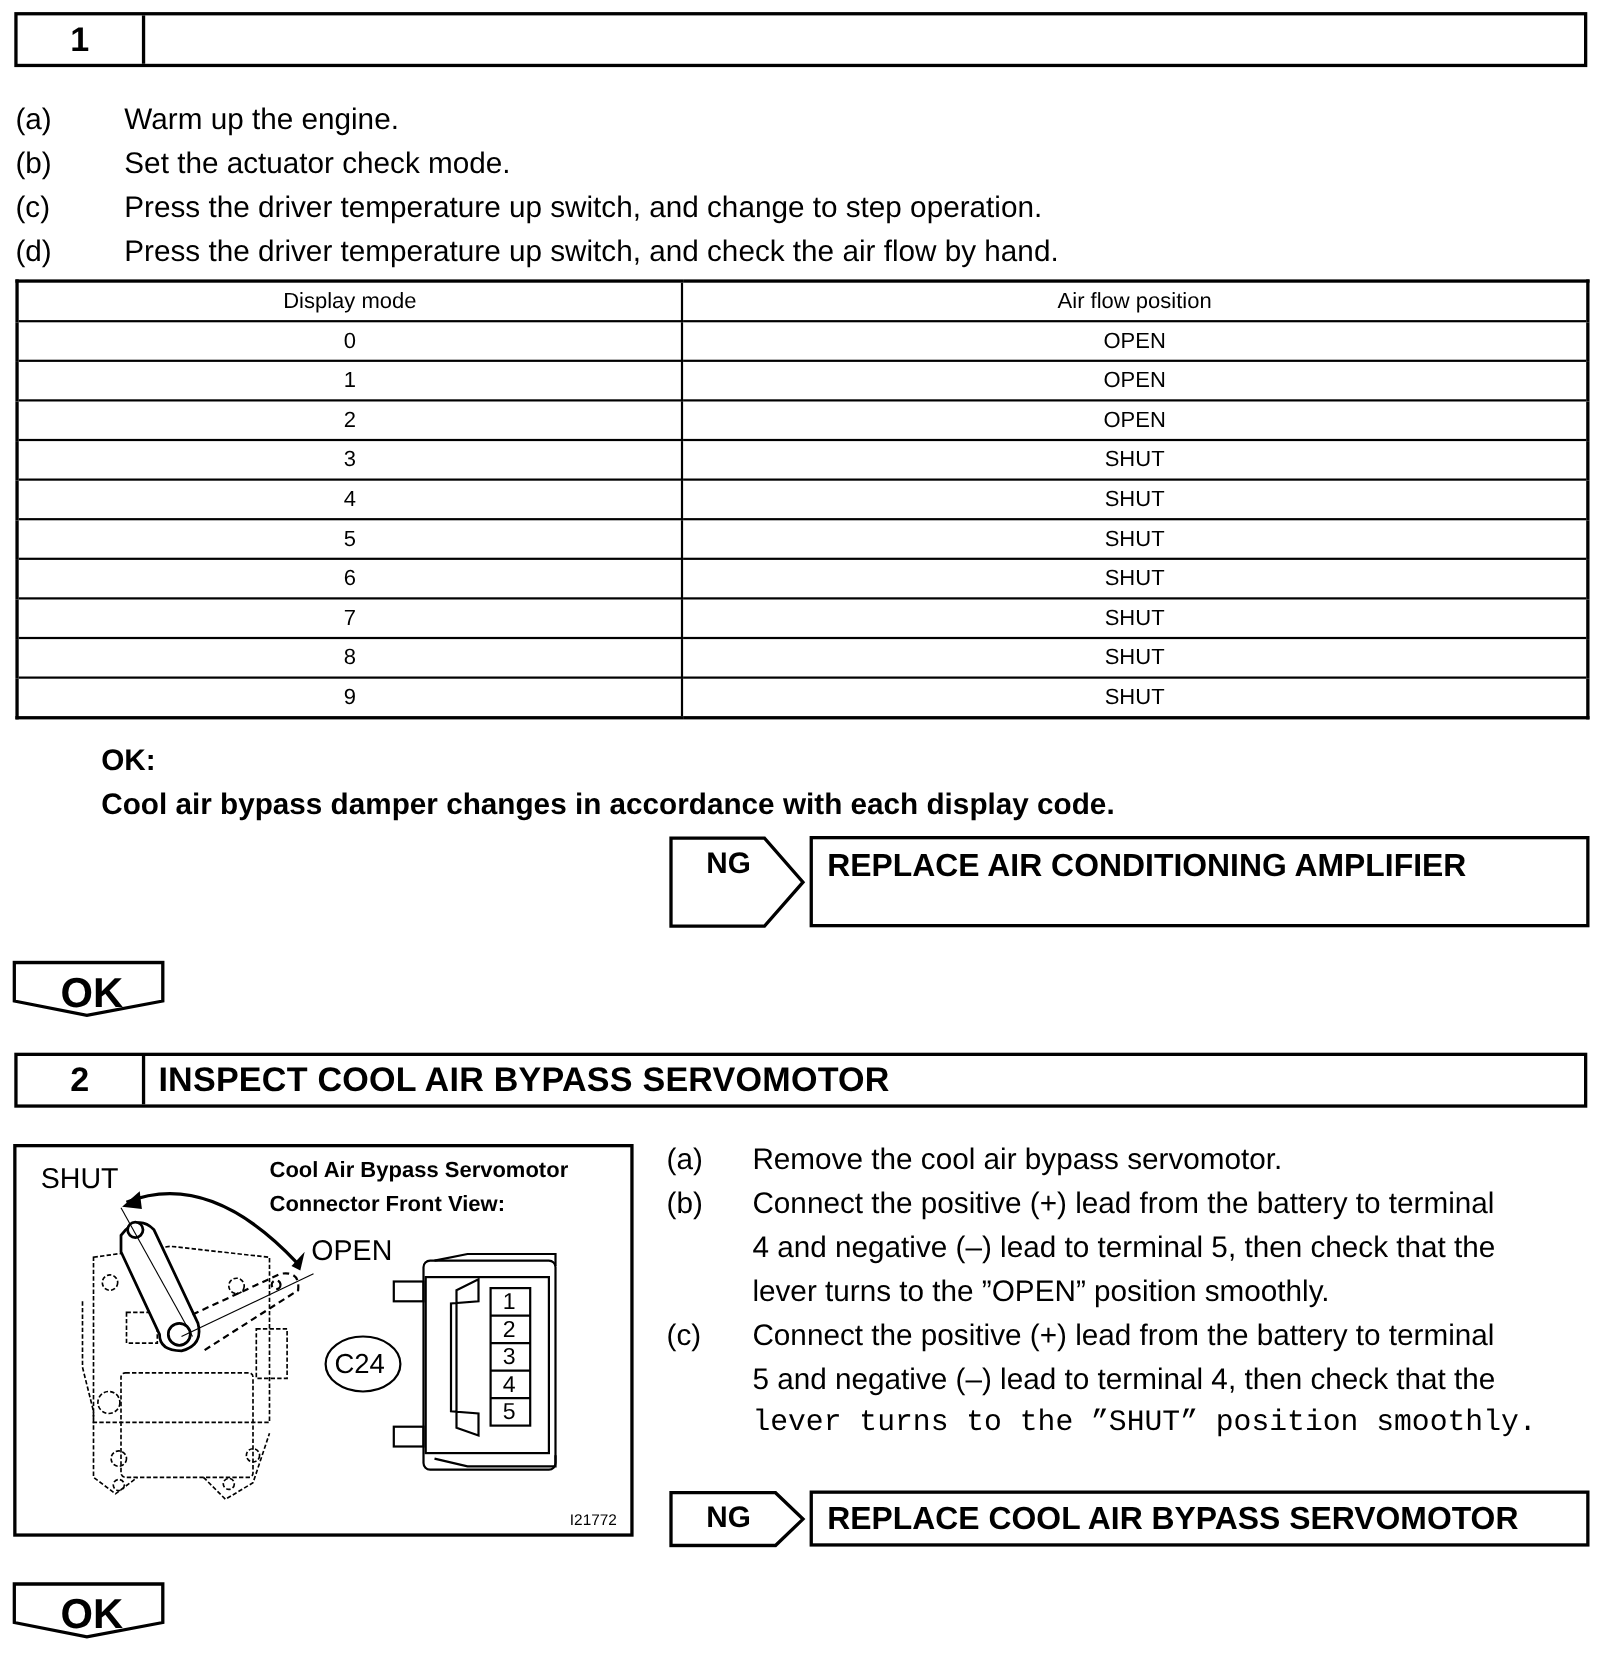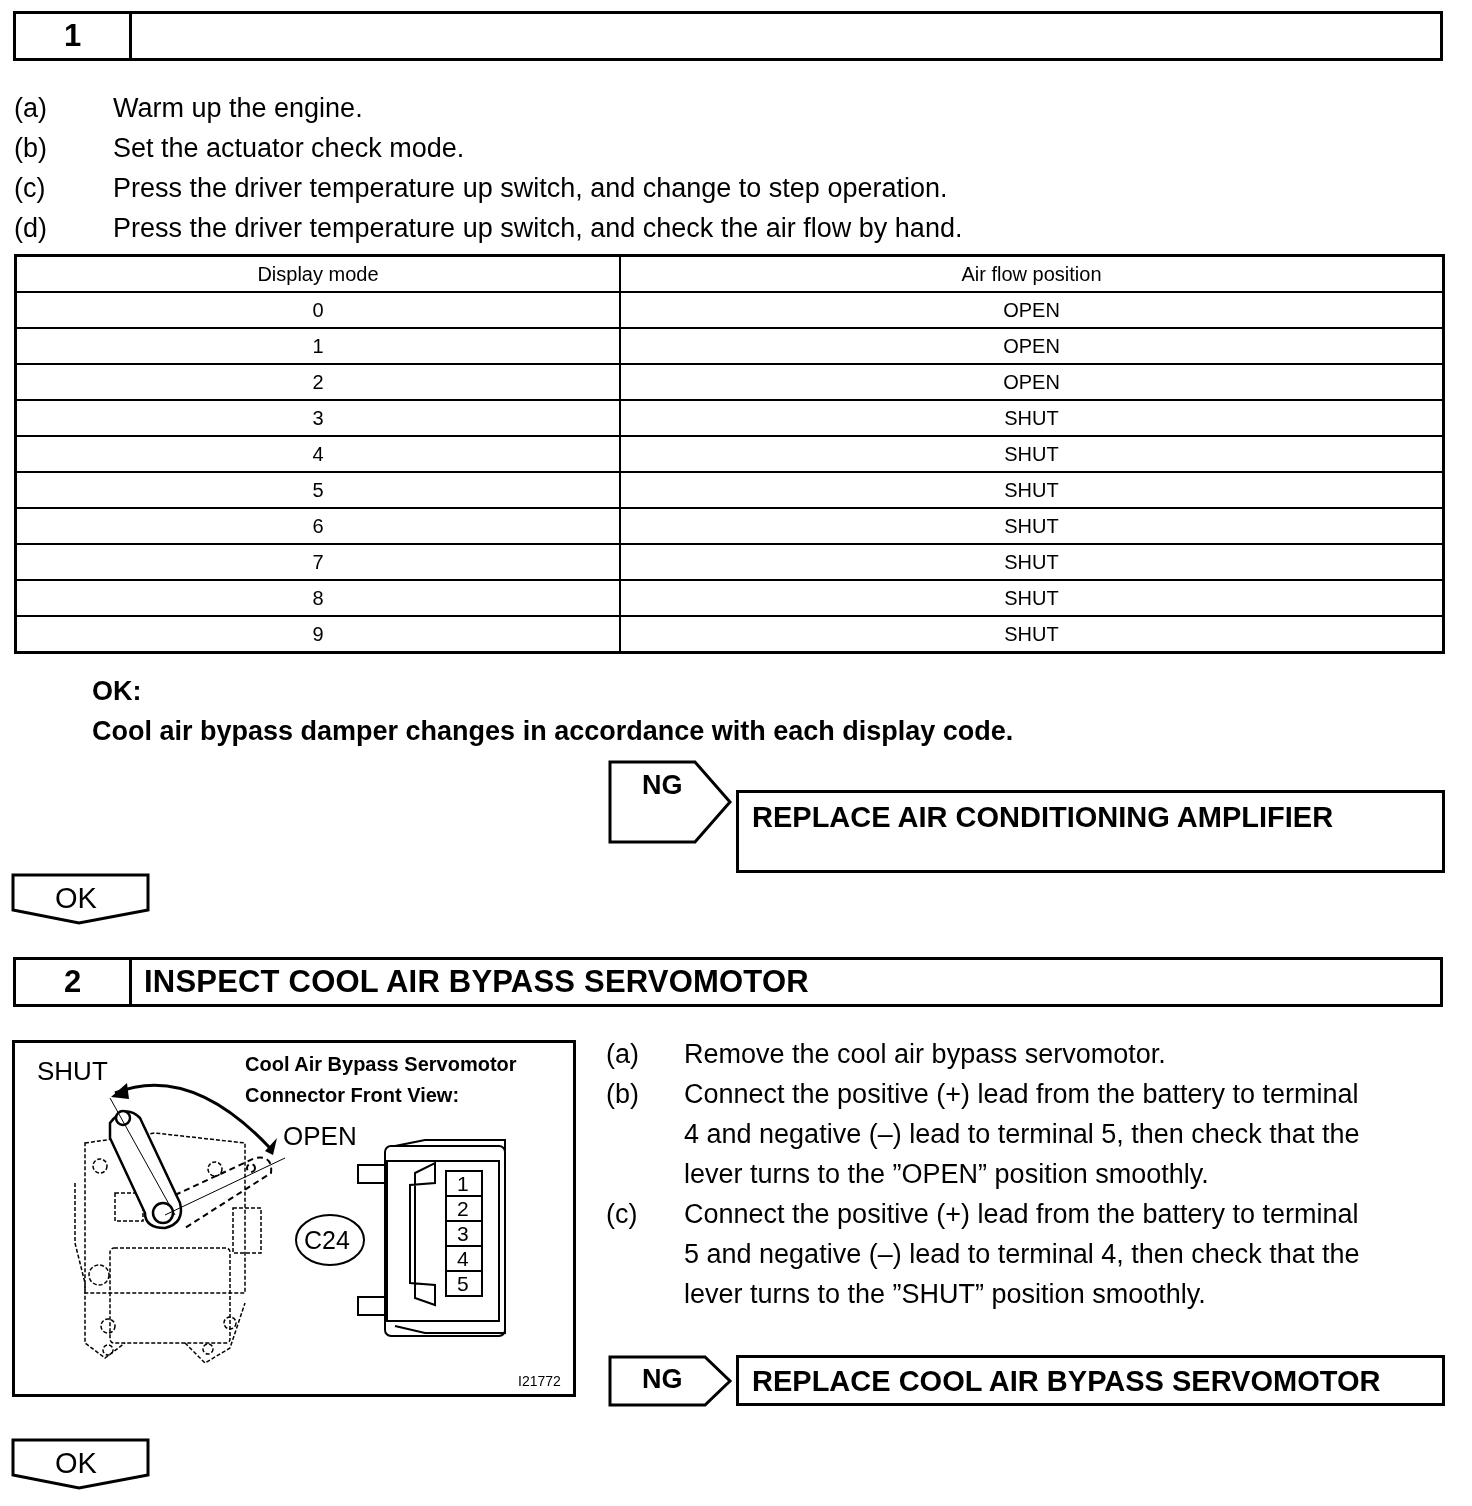--- a/index.html
+++ b/index.html
@@ -15,21 +15,21 @@
   table.codes { position:absolute; left:14px; top:254px; width:1431px; border-collapse:collapse; font-size:20px; }
   table.codes td { border:2px solid #000; text-align:center; height:34px; padding:0; }
   table.codes tr:first-child td { border-top-width:3px; }
   table.codes td:first-child { width:602px; border-left-width:3px; }
   table.codes td:last-child { border-right-width:3px; }
   table.codes tr:last-child td { border-bottom-width:3px; }
   .bold { font-weight:bold; }
   .ng-box { position:absolute; }
   .ng-label { position:absolute; font-weight:bold; font-size:27px; }
   .result-box { position:absolute; border:3px solid #000; box-sizing:border-box; font-weight:bold; font-size:29px; padding:8px 0 0 13px; }
-  .ok-label { position:absolute; font-weight:normal; font-size:29px; }
+  .ok-label { position:absolute; font-weight:bold; font-size:38px; }
   .fig { position:absolute; left:12px; top:1040px; width:564px; height:357px; border:3px solid #000; box-sizing:border-box; }
   .fig-text { position:absolute; white-space:nowrap; }
 </style>
 </head>
 <body>
 
 <div class="step-header" style="top:11px;">
   <div class="step-num">1</div>
 </div>
 
@@ -101,21 +101,21 @@
     </tbody>
 </table>
 
 <div class="abs bold" style="left:92px;top:676px;font-size:27px;">OK:</div>
 <div class="abs bold" style="left:92px;top:716px;font-size:27px;white-space:nowrap;">Cool air bypass damper changes in accordance with each display code.</div>
 
 <svg class="ng-box" style="left:608px;top:760px;" width="126" height="84">
   <polygon points="2,2 87,2 122,42 87,82 2,82" fill="#fff" stroke="#000" stroke-width="3"></polygon>
 </svg>
 <div class="ng-label" style="left:642px;top:770px;">NG</div>
-<div class="result-box" style="left:736px;top:760px;width:709px;height:83px;margin-top:30px;">REPLACE AIR CONDITIONING AMPLIFIER</div>
+<div class="result-box" style="left:736px;top:760px;width:709px;height:83px;">REPLACE AIR CONDITIONING AMPLIFIER</div>
 
 <svg class="abs" style="left:11px;top:873px;" width="140" height="54">
   <polygon points="2,2 137,2 137,37 68,50 2,37" fill="#fff" stroke="#000" stroke-width="3"></polygon>
 </svg>
 <div class="ok-label" style="left:55px;top:882px;">OK</div>
 
 <div class="step-header" style="top:957px;">
   <div class="step-num">2</div>
   <div class="step-title">INSPECT COOL AIR BYPASS SERVOMOTOR</div>
 </div>
@@ -190,21 +190,21 @@
   <div class="line" style="left:684px;top:1034px;">Remove the cool air bypass servomotor.</div>
 
   <div class="line" style="left:606px;top:1074px;">(b)</div>
   <div class="line" style="left:684px;top:1074px;">Connect the positive (+) lead from the battery to terminal</div>
   <div class="line" style="left:684px;top:1114px;">4 and negative (–) lead to terminal 5, then check that the</div>
   <div class="line" style="left:684px;top:1154px;">lever turns to the ”OPEN” position smoothly.</div>
 
   <div class="line" style="left:606px;top:1194px;">(c)</div>
   <div class="line" style="left:684px;top:1194px;">Connect the positive (+) lead from the battery to terminal</div>
   <div class="line" style="left:684px;top:1234px;">5 and negative (–) lead to terminal 4, then check that the</div>
-  <div class="line" style="left:684px;top:1274px;">lever turns to the ”SHUT” position smoothly.</div>
+  <div class="line" style="left:684px;top:1274px;font-family:Liberation Mono, monospace;">lever turns to the ”SHUT” position smoothly.</div>
 </div>
 
 <svg class="ng-box" style="left:608px;top:1355px;" width="126" height="52">
   <polygon points="2,2 97,2 122,26 97,50 2,50" fill="#fff" stroke="#000" stroke-width="3"></polygon>
 </svg>
 <div class="ng-label" style="left:642px;top:1364px;">NG</div>
 <div class="result-box" style="left:736px;top:1355px;width:709px;height:51px;padding-top:7px;">REPLACE COOL AIR BYPASS SERVOMOTOR</div>
 
 <svg class="abs" style="left:11px;top:1438px;" width="140" height="54">
   <polygon points="2,2 137,2 137,37 68,50 2,37" fill="#fff" stroke="#000" stroke-width="3"></polygon>

